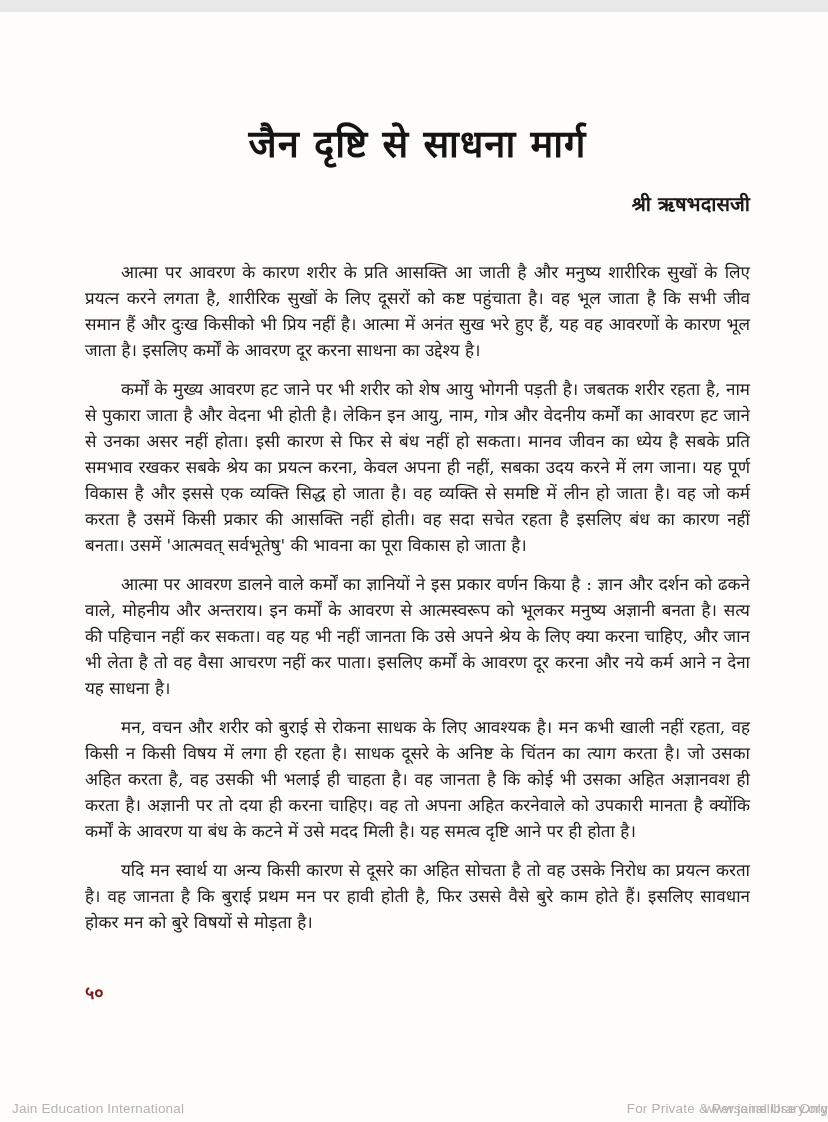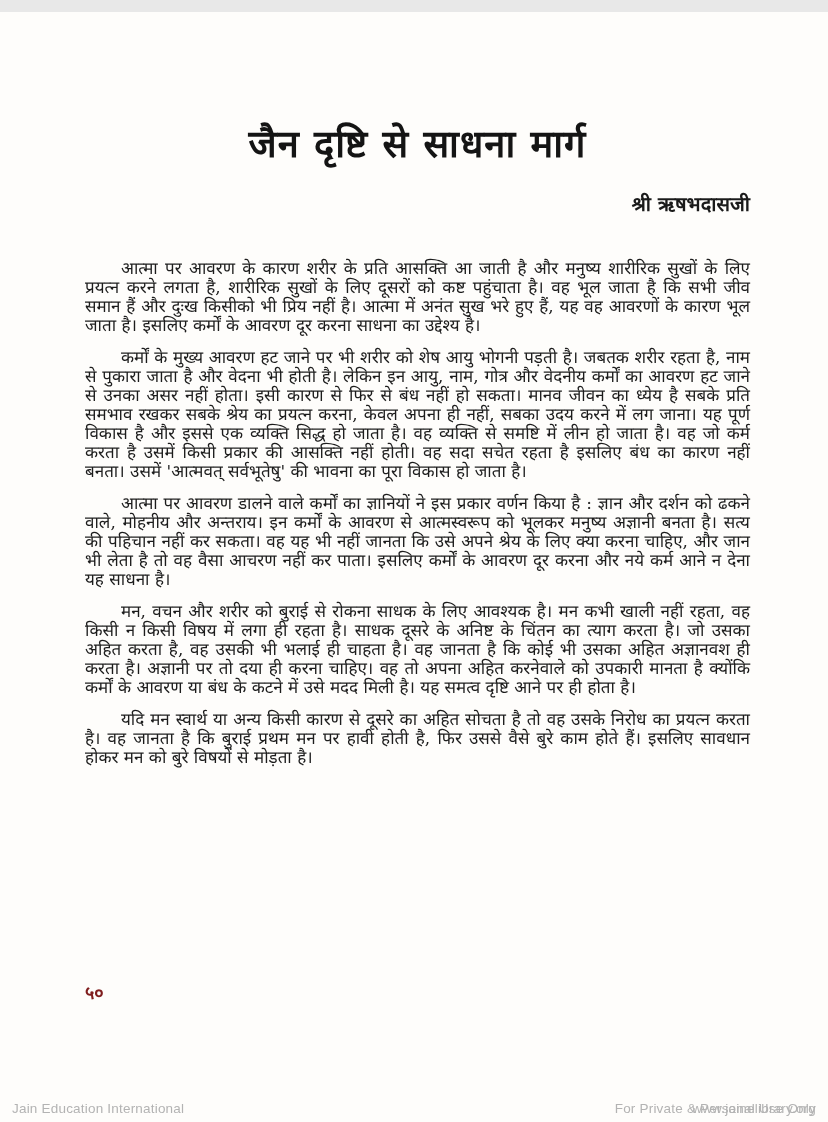--- a/index.html
+++ b/index.html
@@ -36,40 +36,40 @@
     margin: 22px 0 0 0;
     text-align: right;
     font-size: 20px;
     font-weight: 700;
     color: #1a1a1a;
   }
   .article {
     margin-top: 42px;
     text-align: justify;
     font-size: 17px;
-    line-height: 19px;
+    line-height: 26px;
     color: #1c1c1c;
   }
   .article p {
     margin: 0 0 13px 0;
     text-indent: 36px;
   }
   .page-number {
     position: absolute;
     left: 85px;
     top: 968px;
     font-size: 18px;
     font-weight: 700;
     color: #7f1d1d;
     font-family: "DejaVu Serif", serif;
   }
   .scan-footer {
     position: absolute;
     left: 12px;
-    right: 12px;
+    right: 0;
     bottom: 18px;
     display: flex;
     justify-content: space-between;
     align-items: baseline;
     font-family: "Liberation Sans", sans-serif;
     font-size: 13.5px;
     color: #b3b3b3;
     letter-spacing: 0.2px;
   }
   .scan-footer .center {

